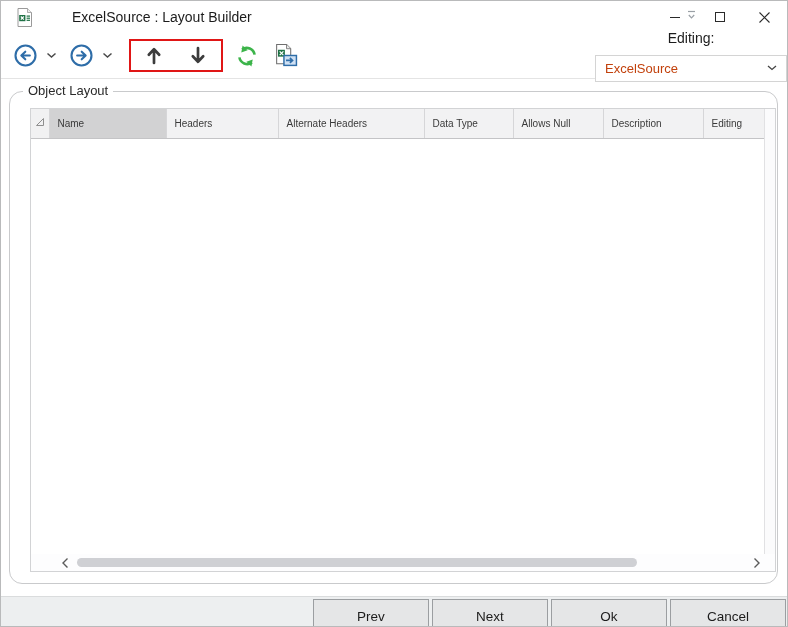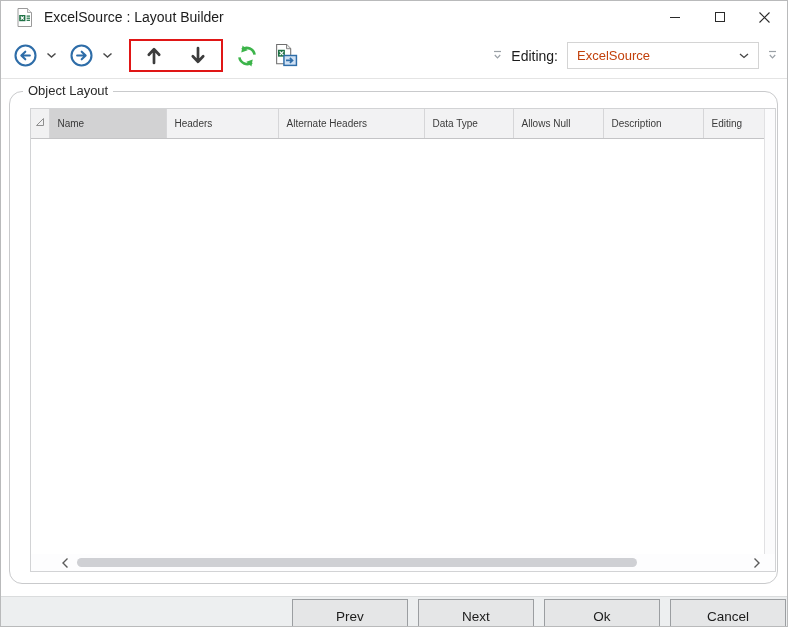--- a/index.html
+++ b/index.html
@@ -1,32 +1,32 @@
 <!DOCTYPE html>
 <html><head>
 <meta charset="utf-8">
 <style>
   html,body{margin:0;padding:0;background:#fff;}
   body{width:788px;height:627px;font-family:"Liberation Sans",sans-serif;-webkit-font-smoothing:antialiased;}
   .window{position:relative;width:786px;height:625px;border:1px solid #b9babb;background:#fff;overflow:hidden;}
 
   
-  .titlebar{position:absolute;left:0;top:0;right:0;height:32px;display:flex;align-items:center;background:#fff;}
+  .titlebar{position:absolute;left:0;top:0;right:0;height:32px;display:flex;align-items:center;background:#fff;gap:28px;}
   .title-icon{margin-left:13px;display:flex;}
   .title-text{margin-left:9px;font-size:14px;color:#1c1c1c;}
   .win-controls{position:absolute;right:0;top:0;height:32px;display:flex;}
   .win-btn{width:45px;height:32px;display:flex;align-items:center;justify-content:center;background:#fff;border:none;padding:0;}
 
   
   .toolbar{position:absolute;top:32px;left:0;right:0;height:46px;border-bottom:1px solid #e4e4e4;display:flex;align-items:center;padding-left:10px;box-sizing:border-box;background:#fff;}
   .tbtn{display:flex;align-items:center;justify-content:center;border:none;background:transparent;padding:2px;margin-right:4px;}
   .chev-btn{margin-right:8px;}
   .red-group{display:flex;align-items:center;gap:24px;border:2px solid #e01616;padding:3px 13px;margin:0 10px 0 6px;}
   .red-group .tbtn{margin:0;}
-  .editing-wrap{margin-left:auto;display:flex;align-items:center;gap:9px;padding-right:10px;}
+  .editing-wrap{margin-left:auto;display:flex;align-items:center;gap:9px;padding-right:0;flex-direction:column;}
   .editing-label{font-size:14px;color:#1c1c1c;}
   .combo{width:192px;height:27px;border:1px solid #d4d4d4;background:#fff;display:flex;align-items:center;padding:0 9px;font-size:13px;color:#c2410c;box-sizing:border-box;}
   .combo .combo-chev{margin-left:auto;display:flex;}
   .grip{display:flex;align-items:center;}
 
   
   .groupbox{position:absolute;left:8px;top:90px;width:769px;height:493px;border:1px solid #c9cacc;border-radius:13px;box-sizing:border-box;background:#fff;}
   .groupbox-label{position:absolute;top:-9px;left:13px;background:#fff;padding:0 5px;font-size:13px;color:#2a2a2a;}
 
   
@@ -38,21 +38,21 @@
   .obj th.col-name{background:#d2d2d3;}
 
   .vscroll{position:absolute;right:0;top:0;bottom:17px;width:10px;background:#fbfbfc;border-left:1px solid #e1e1e3;}
   .hscroll{position:absolute;left:0;right:0;bottom:0;height:17px;display:flex;align-items:center;background:#fdfdfe;}
   .hs-spacer{width:28px;}
   .hs-arrow{display:flex;align-items:center;justify-content:center;border:none;background:transparent;padding:0;width:12px;}
   .hs-thumb{width:560px;height:9px;border-radius:5px;background:#cfd0d4;margin-left:6px;}
   .hs-right{margin-left:auto;margin-right:12px;}
 
   
-  .footer{position:absolute;left:0;top:595px;width:100%;height:32px;background:#edeff0;border-top:1px solid #dadcdd;display:flex;justify-content:flex-end;gap:10px;padding:2px 1px 0 0;box-sizing:border-box;overflow:hidden;}
+  .footer{position:absolute;left:0;top:595px;width:100%;height:32px;background:#edeff0;border-top:1px solid #dadcdd;display:flex;justify-content:flex-end;gap:3px;padding:2px 1px 0 0;box-sizing:border-box;overflow:hidden;}
   .btn{width:116px;height:34px;background:#e5e6e7;border:1px solid #9b9ea1;font-size:13.5px;color:#1c1c1c;font-family:"Liberation Sans",sans-serif;}
 </style>
 </head>
 <body>
 
 <div class="window">
 
   <div class="titlebar">
     <span class="title-icon">
       <svg width="21" height="21" viewBox="0 0 21 21">

